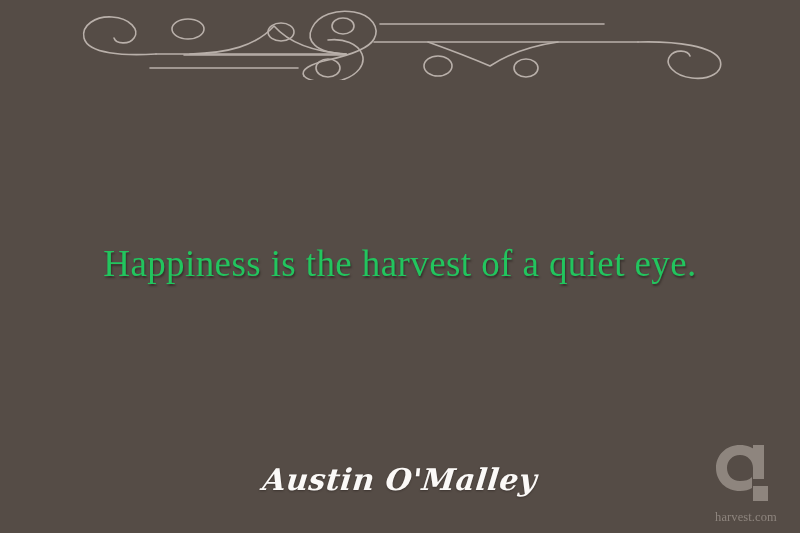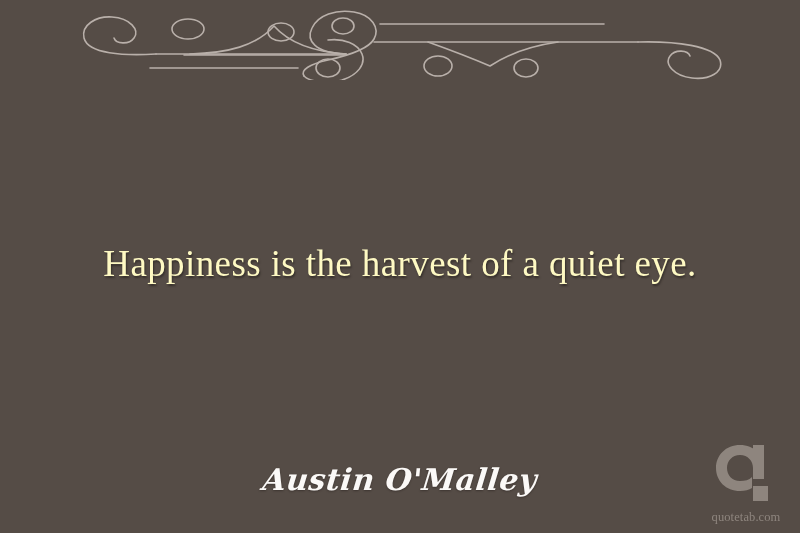--- a/index.html
+++ b/index.html
@@ -34,21 +34,21 @@
     height: 76px;
   }
 
   
   #quote-text {
     position: absolute;
     left: 0;
     top: 240px;
     width: 800px;
     text-align: center;
-    color: #fef9c3;
+    color: #22c55e;
     font-family: "Liberation Serif", serif;
     font-size: 37px;
     font-weight: 400;
     line-height: 1.28;
     letter-spacing: 0.4px;
     text-shadow: 1px 2px 2px rgba(28, 23, 20, 0.55);
     white-space: nowrap;
   }
 
   
@@ -163,16 +163,16 @@
                  C 31 48, 35 47, 38 45 L 38 34 C 35 37, 31 38, 26 38
                  C 18 38, 13 32, 13 25 C 13 18, 18 12, 26 12
                  C 34 12, 39 18, 39 25 L 39 36 L 50 36 L 50 25
                  C 50 12, 40 2, 26 2 Z" fill="#8e857e"></path>
 
         <rect x="39" y="2" width="11" height="34" fill="#8e857e"></rect>
 
         <rect x="39" y="43" width="15" height="15" fill="#8e857e"></rect>
       </svg>
     </div>
-    <div id="watermark-label">quotetab.com</div>
+    <div id="watermark-label">harvest.com</div>
   </div>
 
 </div>
 
 </body></html>

